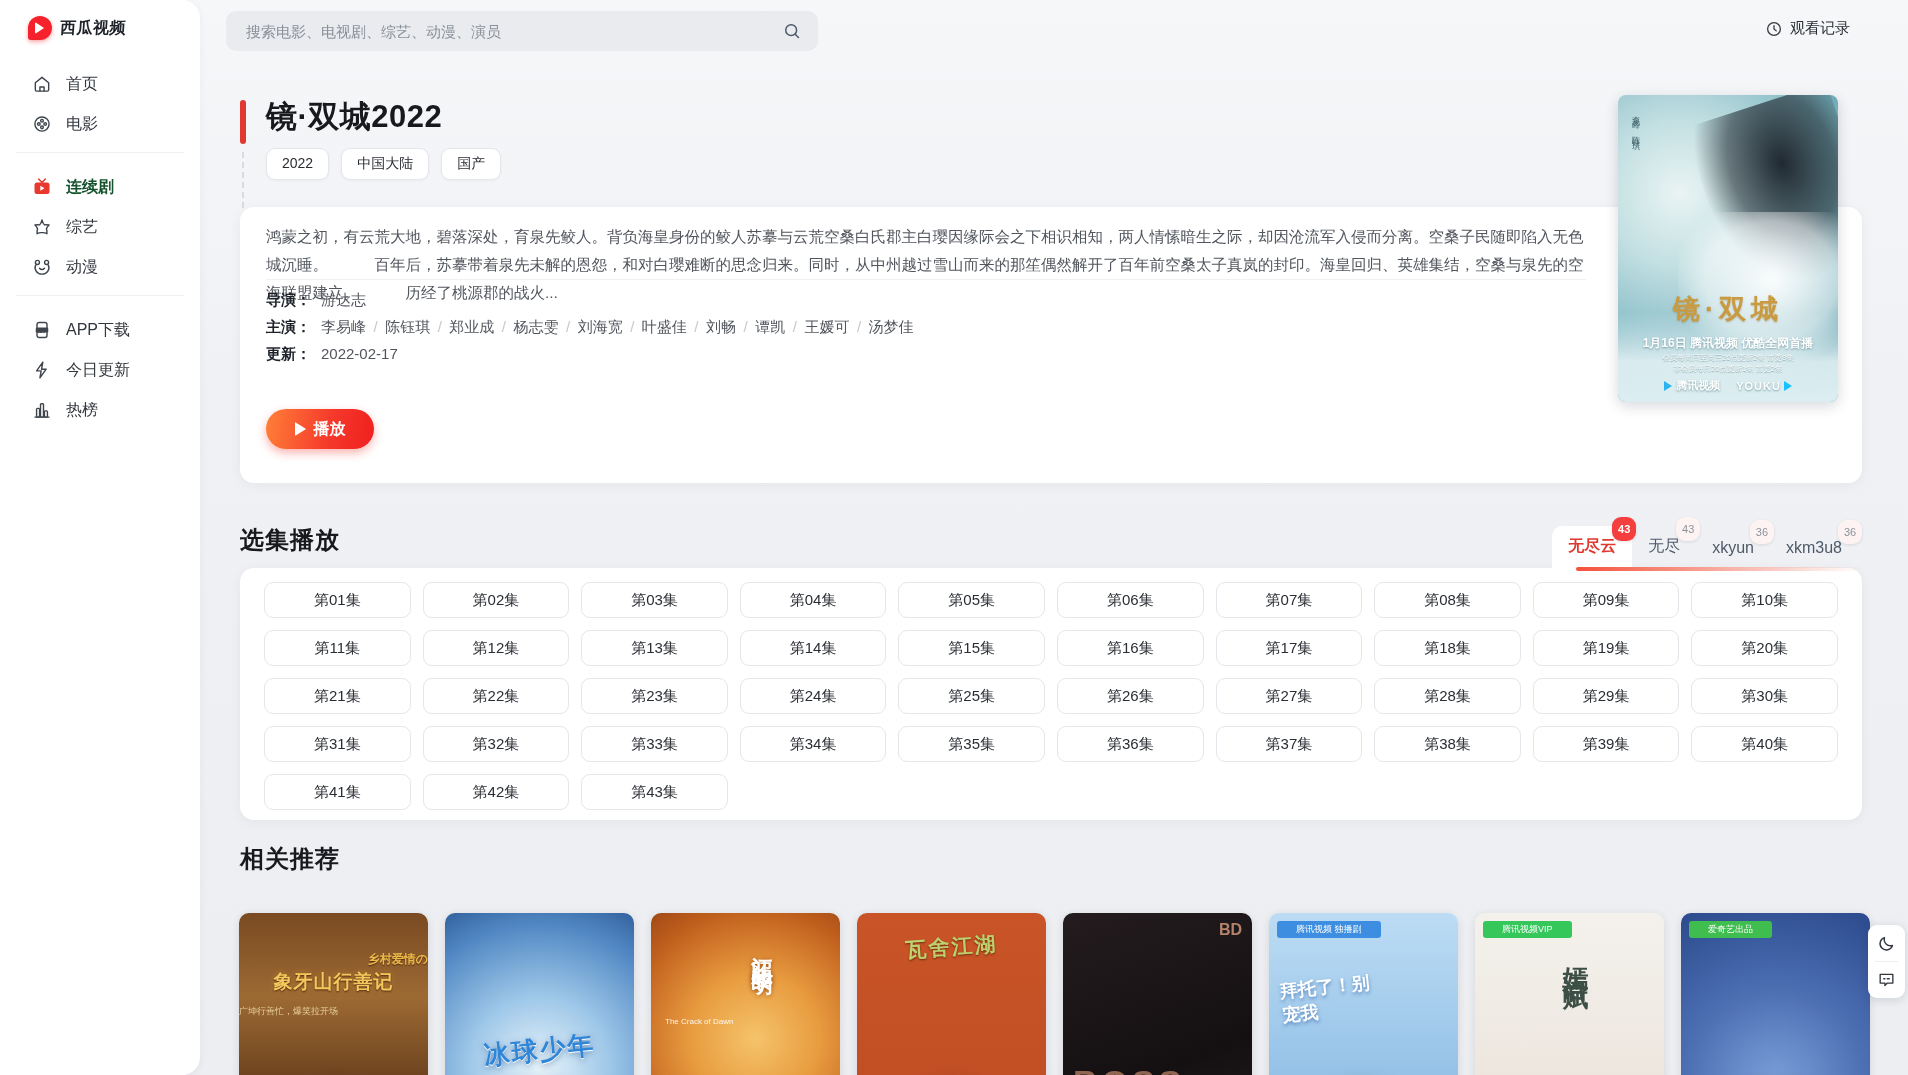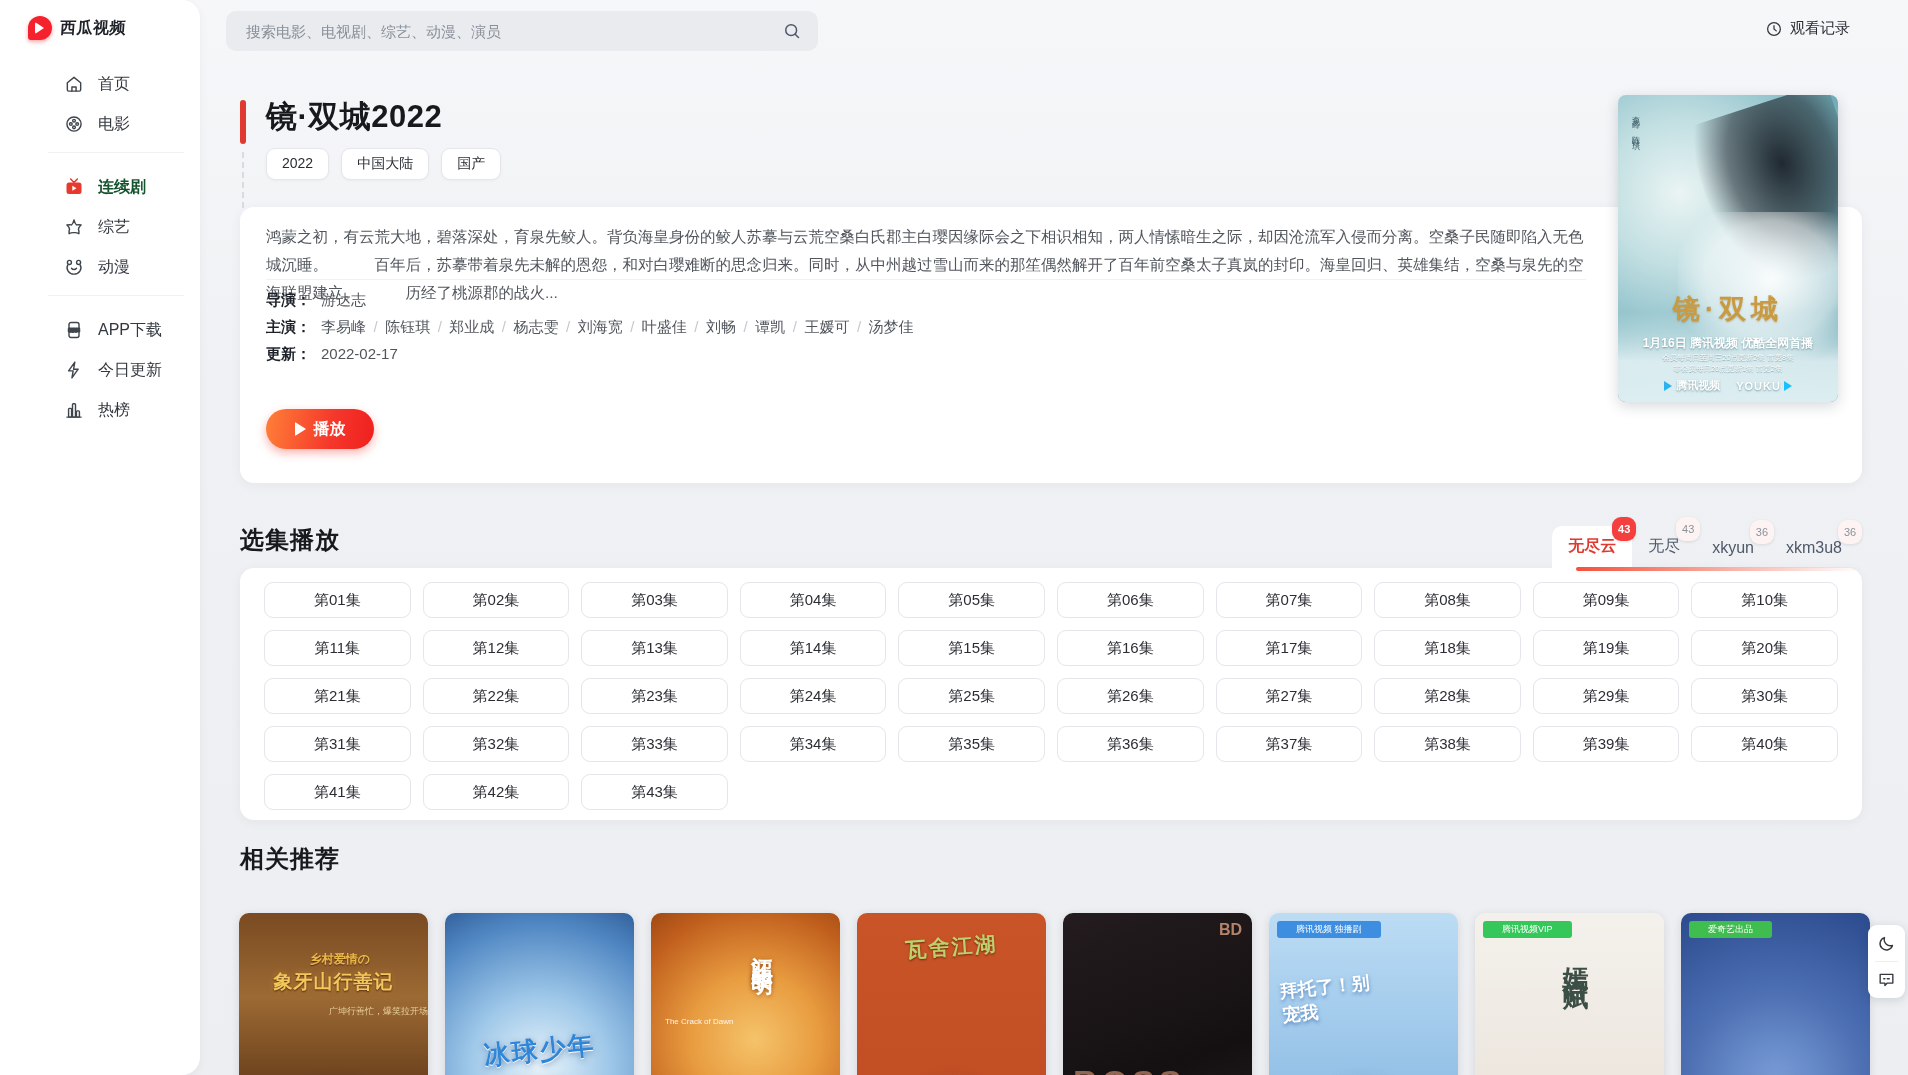--- a/index.html
+++ b/index.html
@@ -10,21 +10,21 @@
 
   
   .sidebar { position:absolute; left:0; top:0; width:200px; height:1075px; background:#fff;
              border-radius:0 18px 18px 0; box-shadow:0 2px 10px rgba(30,40,60,.05); z-index:5; }
   .logo { position:absolute; left:28px; top:16px; display:flex; align-items:center; gap:8px; }
   .logo-mark { width:24px; height:24px; background:#f5222d; border-radius:50% 50% 50% 12%;
                position:relative; box-shadow:0 2px 4px rgba(245,34,45,.4); }
   .logo-mark:before { content:""; position:absolute; left:7px; top:6px; width:0; height:0;
                border-left:9px solid #fff; border-top:6px solid transparent; border-bottom:6px solid transparent; border-radius:2px; }
   .logo-text { font-size:16px; font-weight:700; color:#1f2329; transform:skewX(-4deg); letter-spacing:.5px; }
-  .nav { position:absolute; left:0; top:64px; width:200px;padding-left:32px; }
+  .nav { position:absolute; left:0; top:64px; width:200px; }
   .nav-item { height:40px; display:flex; align-items:center; gap:14px; padding-left:32px;
               font-size:16px; color:#33383f; cursor:pointer; }
   .nav-item svg { width:20px; height:20px; flex:none; }
   .nav-item.active { color:#14532d; font-weight:700; }
   .nav-divider { height:1px; background:#f0f1f3; margin:8px 16px 14px 16px; border:none; }
 
   
   .searchbar { position:absolute; left:226px; top:11px; width:592px; height:40px; background:#e9ebef;
                border-radius:10px; display:flex; align-items:center; padding:0 16px 0 20px; }
   .searchbar input { flex:1; border:none; outline:none; background:transparent; font-size:15px;
@@ -99,25 +99,25 @@
   .ep-grid { display:grid; grid-template-columns:repeat(10,1fr); gap:12px; }
   .ep-btn { height:36px; background:#fff; border:1px solid #e5e6eb; border-radius:9px; font-size:15px;
             color:#2a2e34; display:flex; align-items:center; justify-content:center; cursor:pointer; font-family:inherit; }
 
   
   .rel-heading { left:240px; top:843px; }
   .rel-row { position:absolute; left:239px; top:913px; display:flex; gap:17px; }
   .rel-card { width:189px; height:280px; border-radius:10px; overflow:hidden; position:relative; cursor:pointer;
               box-shadow:0 2px 8px rgba(30,40,60,.12); flex:none; }
   .rc-badge { position:absolute; top:8px; left:8px; font-size:9px; color:#fff; padding:2px 19px; border-radius:3px; }
-  .rc1 .topline { position:absolute; top:38px; left:0; right:0; text-align:center; font-size:12px; color:#e8b84a;
+  .rc1 .topline { position:absolute; top:38px; left:0; right:0; text-align:right; font-size:12px; color:#e8b84a;
                   font-weight:700; text-shadow:0 1px 1px #5a2c10;padding-left:13px; }
   .rc1 .r-title { position:absolute; top:56px; left:0; right:0; text-align:center; font-size:19px; font-weight:800;
                   color:#f2c75c; letter-spacing:1px; text-shadow:0 1px 2px #4a2410, 0 0 6px rgba(250,180,60,.4); }
-  .rc1 .r-sub { position:absolute; top:92px; left:0; right:0; text-align:right; font-size:9px; color:#e8cf9a; }
+  .rc1 .r-sub { position:absolute; top:92px; left:0; right:0; text-align:left; font-size:9px; color:#e8cf9a; }
   .rc2 .r-title { position:absolute; top:120px; left:0; right:0; text-align:center; font-size:26px; font-weight:800;
                   color:#2f86d8; transform:rotate(-6deg); text-shadow:0 1px 0 #fff,0 2px 6px rgba(20,60,120,.5); letter-spacing:2px; }
   .rc3 .r-title { position:absolute; top:26px; left:96px; writing-mode:vertical-rl; font-size:22px; font-weight:700;
                   color:#fff; letter-spacing:6px; text-shadow:0 1px 4px rgba(130,60,10,.6); }
   .rc3 .r-sub { position:absolute; top:104px; left:14px; font-size:8px; color:rgba(255,255,255,.9); }
   .rc4 .r-title { position:absolute; top:20px; left:0; right:0; text-align:center; font-size:21px; font-weight:800;
                   color:#bcd06c; transform:rotate(-4deg); letter-spacing:2px; text-shadow:0 1px 2px #6e2a10; }
   .rc5 .corner { position:absolute; top:8px; right:10px; font-size:16px; font-weight:800; color:#b5836a; }
   .rc5 .r-title { position:absolute; top:150px; left:10px; font-size:34px; font-weight:800; color:#a8765c;
                   letter-spacing:4px; opacity:.85; }

